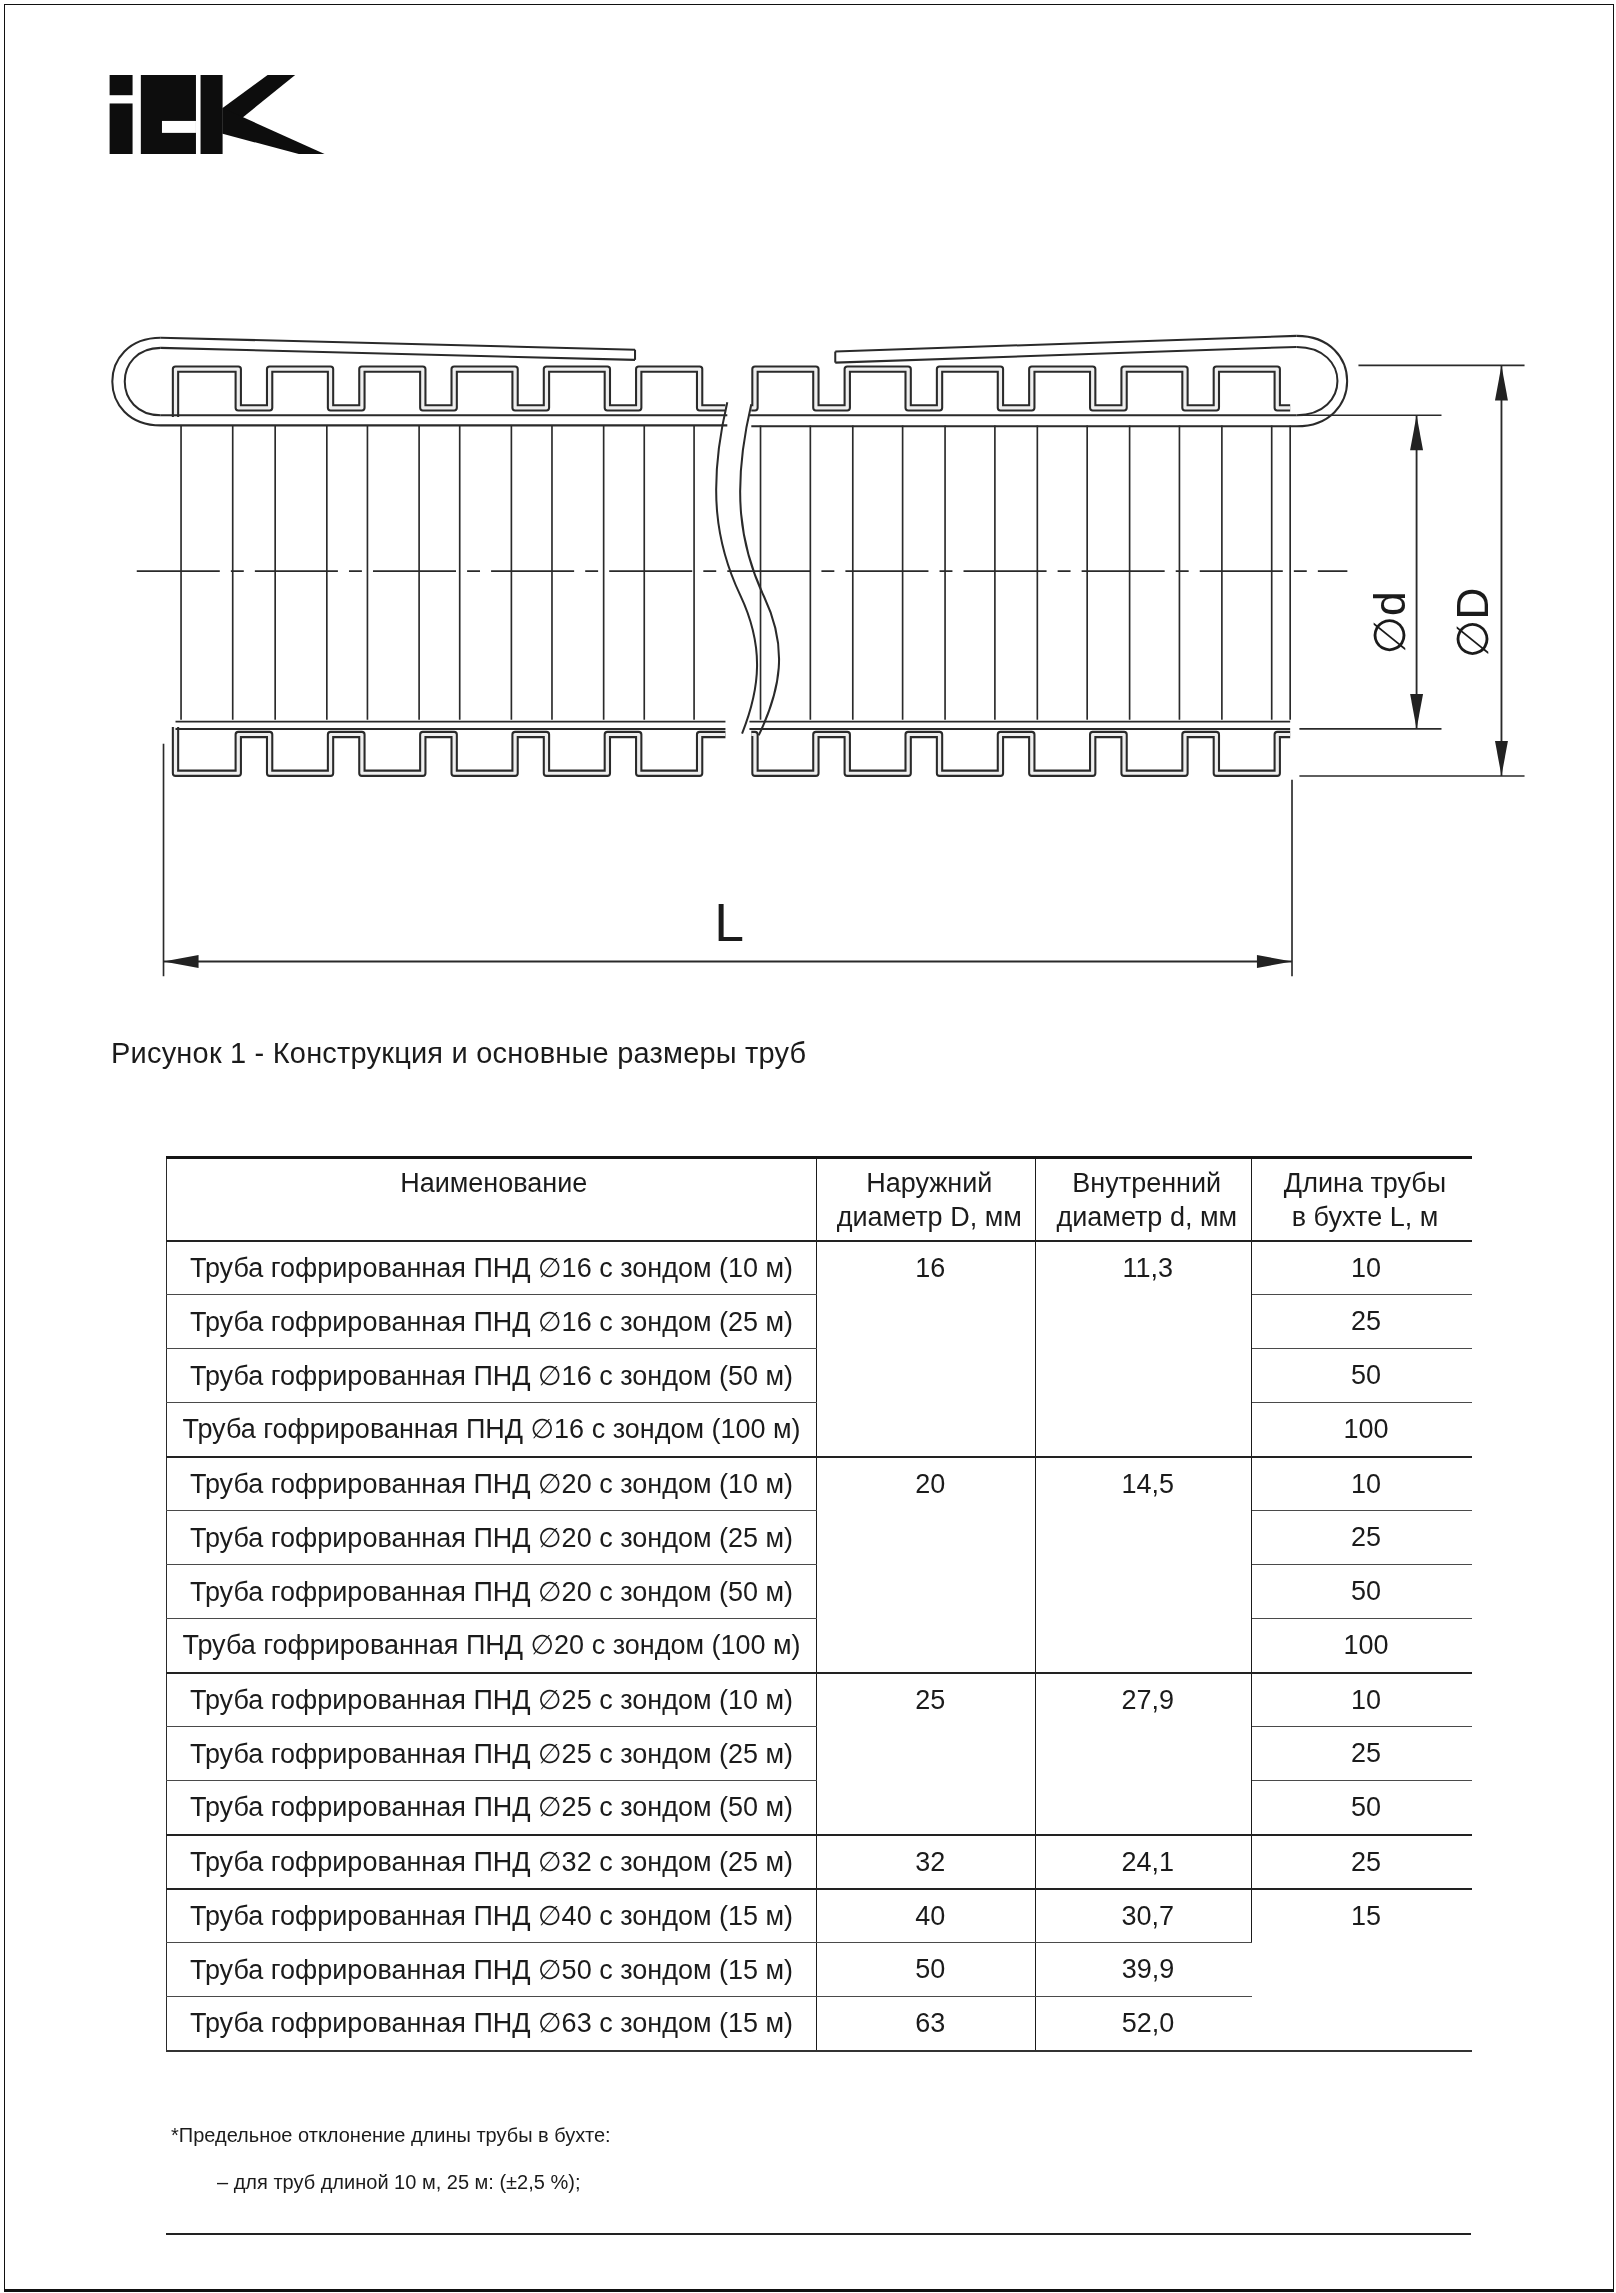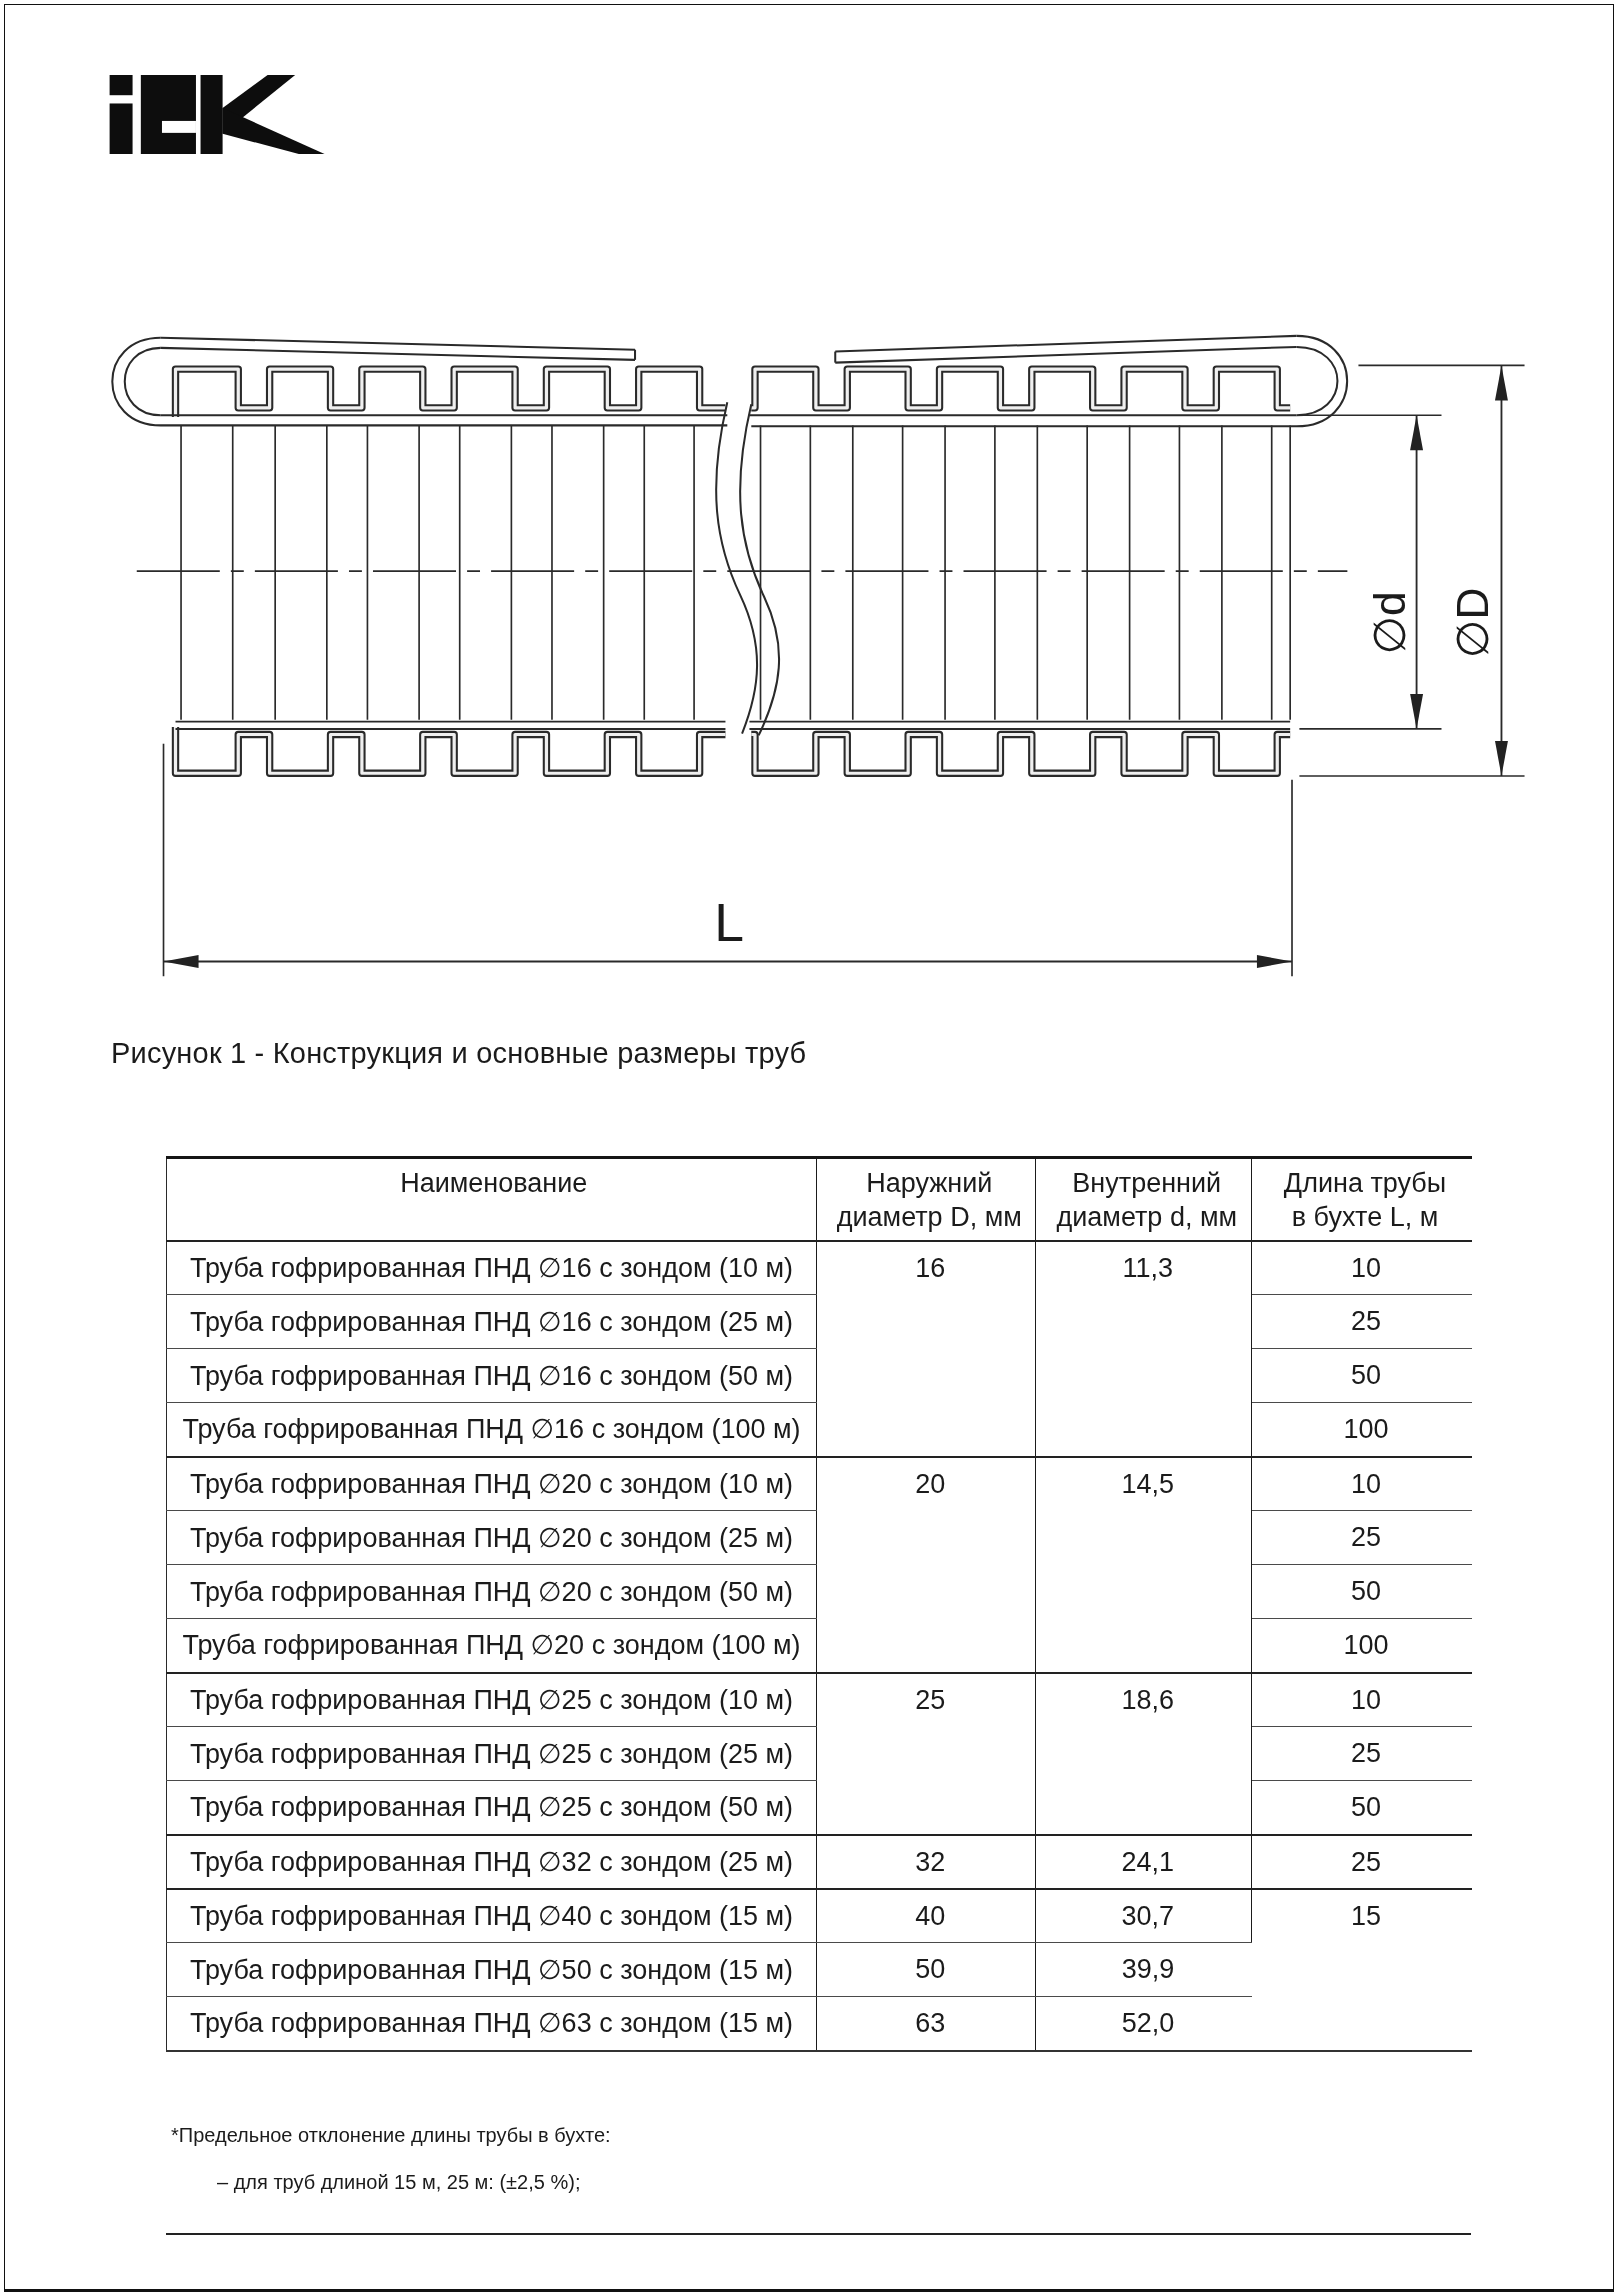--- a/index.html
+++ b/index.html
@@ -201,21 +201,21 @@
         <td class="val">50</td>
       </tr>
       <tr class="ge">
         <td class="name">Труба гофрированная ПНД ∅20 с зондом (100 м)</td>
         <td class="val">100</td>
       </tr>
 
       <tr>
         <td class="name">Труба гофрированная ПНД ∅25 с зондом (10 м)</td>
         <td class="val ge" rowspan="3">25</td>
-        <td class="val ge" rowspan="3">18,6</td>
+        <td class="val ge" rowspan="3">27,9</td>
         <td class="val">10</td>
       </tr>
       <tr>
         <td class="name">Труба гофрированная ПНД ∅25 с зондом (25 м)</td>
         <td class="val">25</td>
       </tr>
       <tr class="ge">
         <td class="name">Труба гофрированная ПНД ∅25 с зондом (50 м)</td>
         <td class="val">50</td>
       </tr>
@@ -241,17 +241,17 @@
       <tr class="last">
         <td class="name">Труба гофрированная ПНД ∅63 с зондом (15 м)</td>
         <td class="val">63</td>
         <td class="val">52,0</td>
       </tr>
     </tbody>
   </table>
 
   <div class="footnote">
     <div>*Предельное отклонение длины трубы в бухте:</div>
-    <div class="fn-indent">– для труб длиной 15 м, 25 м: (±2,5 %);</div>
+    <div class="fn-indent">– для труб длиной 10 м, 25 м: (±2,5 %);</div>
   </div>
   <div class="bottom-rule"></div>
 </div>
 
 
 </body></html>

